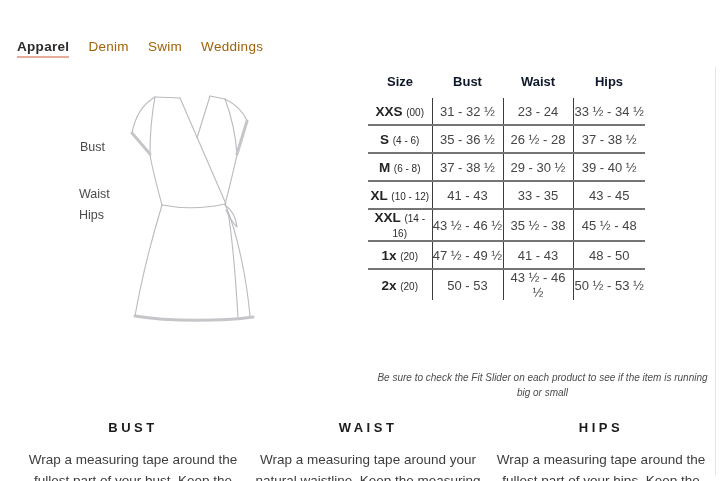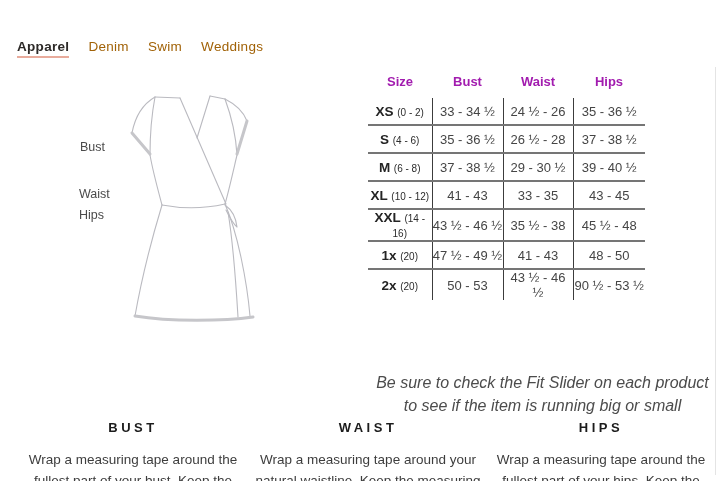--- a/index.html
+++ b/index.html
@@ -14,30 +14,30 @@
   
   .widget-edge{position:absolute;left:715px;top:37px;width:1px;height:408px;background:#e4e4e4;}
   
   .dress-svg{position:absolute;left:100px;top:45px;width:220px;height:290px;}
   .fig-label{position:absolute;font-size:12.5px;color:#4a4a4a;}
   .fig-label.bust{left:80px;top:110px;}
   .fig-label.waist{left:79px;top:157px;}
   .fig-label.hips{left:79px;top:178px;}
   
   .size-table{position:absolute;left:368px;top:40px;width:277px;border-collapse:collapse;table-layout:fixed;font-size:13px;color:#454545;}
-  .size-table th{font-weight:700;font-size:13px;color:#a21caf;height:22px;padding:0 0 6px;text-align:center;}
+  .size-table th{font-weight:700;font-size:13px;color:#0f172a;height:22px;padding:0 0 6px;text-align:center;}
   .size-table td{text-align:center;height:26px;border-left:1.5px solid #3c3c3c;padding:0;}
   .size-table td:first-child{border-left:none;}
   .size-table tbody tr{border-bottom:2px solid #757575;}
   .size-table tbody tr:last-child{border-bottom:none;}
   .sz{font-weight:600;color:#242424;font-size:13.5px;}
   .sz-detail{font-size:10px;color:#2b2b2b;}
   
   .note{position:absolute;left:375px;top:341px;width:335px;text-align:center;
-    font-style:italic;font-size:16px;color:#4c4c4c;line-height:1.45;margin:0;}
+    font-style:italic;font-size:10px;color:#4c4c4c;line-height:1.45;margin:0;}
   
   .guide{position:absolute;top:390px;text-align:center;}
   .guide h3{margin:0 0 15px;font-size:13px;font-weight:700;letter-spacing:3.5px;color:#1c1c1c;}
   .guide p{margin:0;font-size:13.5px;line-height:1.55;color:#3d3d3d;}
   .guide.g-bust{left:12px;width:242px;}
   .guide.g-waist{left:247px;width:242px;}
   .guide.g-hips{left:482px;width:238px;}
 </style>
 </head>
 <body>
@@ -90,24 +90,24 @@
     <thead>
       <tr>
         <th>Size</th>
         <th>Bust</th>
         <th>Waist</th>
         <th>Hips</th>
       </tr>
     </thead>
     <tbody>
       <tr>
-        <td><span class="sz">XS</span> <span class="sz-detail">(0 - 2)</span></td>
-        <td>33 - 34 ½</td>
-        <td>24 ½ - 26</td>
-        <td>35 - 36 ½</td>
+        <td><span class="sz">XXS</span> <span class="sz-detail">(00)</span></td>
+        <td>31 - 32 ½</td>
+        <td>23 - 24</td>
+        <td>33 ½ - 34 ½</td>
       </tr>
       <tr>
         <td><span class="sz">S</span> <span class="sz-detail">(4 - 6)</span></td>
         <td>35 - 36 ½</td>
         <td>26 ½ - 28</td>
         <td>37 - 38 ½</td>
       </tr>
       <tr>
         <td><span class="sz">M</span> <span class="sz-detail">(6 - 8)</span></td>
         <td>37 - 38 ½</td>
@@ -129,21 +129,21 @@
       <tr>
         <td><span class="sz">1x</span> <span class="sz-detail">(20)</span></td>
         <td>47 ½ - 49 ½</td>
         <td>41 - 43</td>
         <td>48 - 50</td>
       </tr>
       <tr>
         <td><span class="sz">2x</span> <span class="sz-detail">(20)</span></td>
         <td>50 - 53</td>
         <td>43 ½ - 46 ½</td>
-        <td>90 ½ - 53 ½</td>
+        <td>50 ½ - 53 ½</td>
       </tr>
     </tbody>
   </table>
 
   <p class="note">Be sure to check the Fit Slider on each product to see if the item is running big or small</p>
 
   <div class="guide g-bust">
     <h3>BUST</h3>
     <p>Wrap a measuring tape around the fullest part of your bust. Keep the measuring tape parallel to the ground.</p>
   </div>

